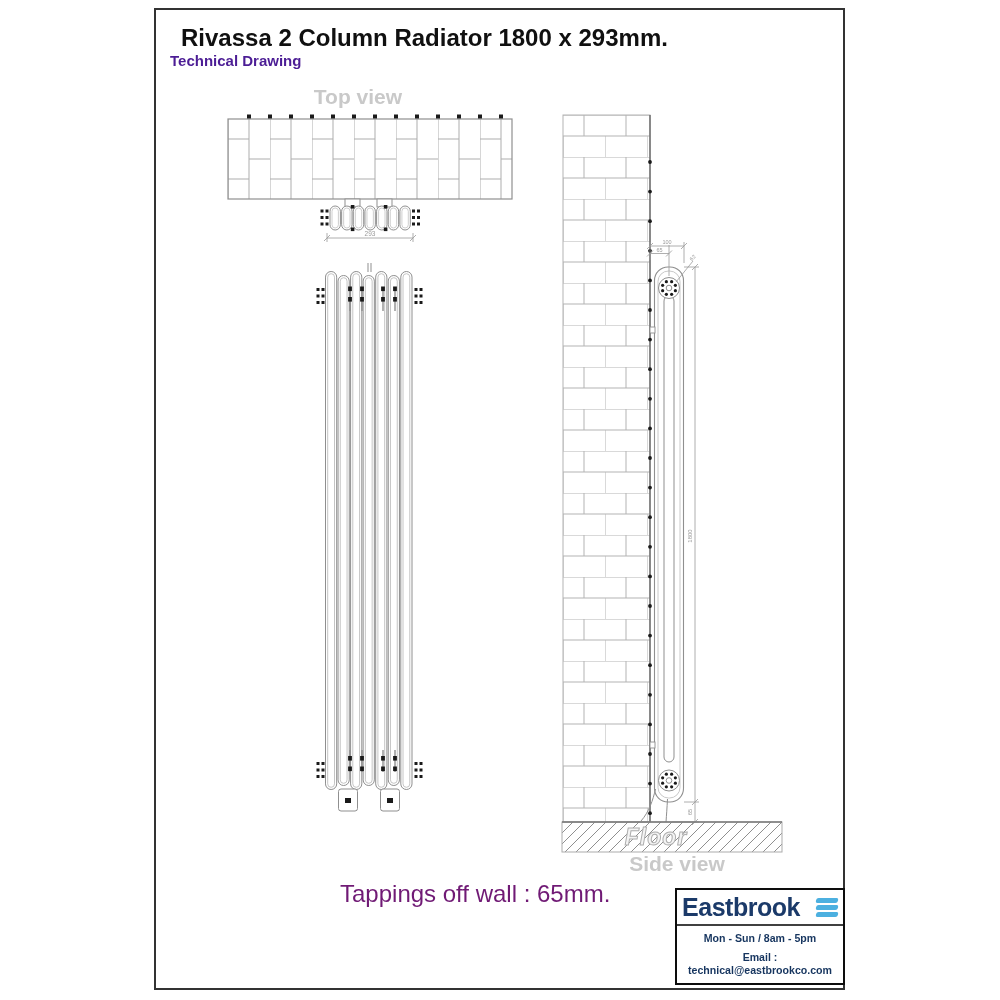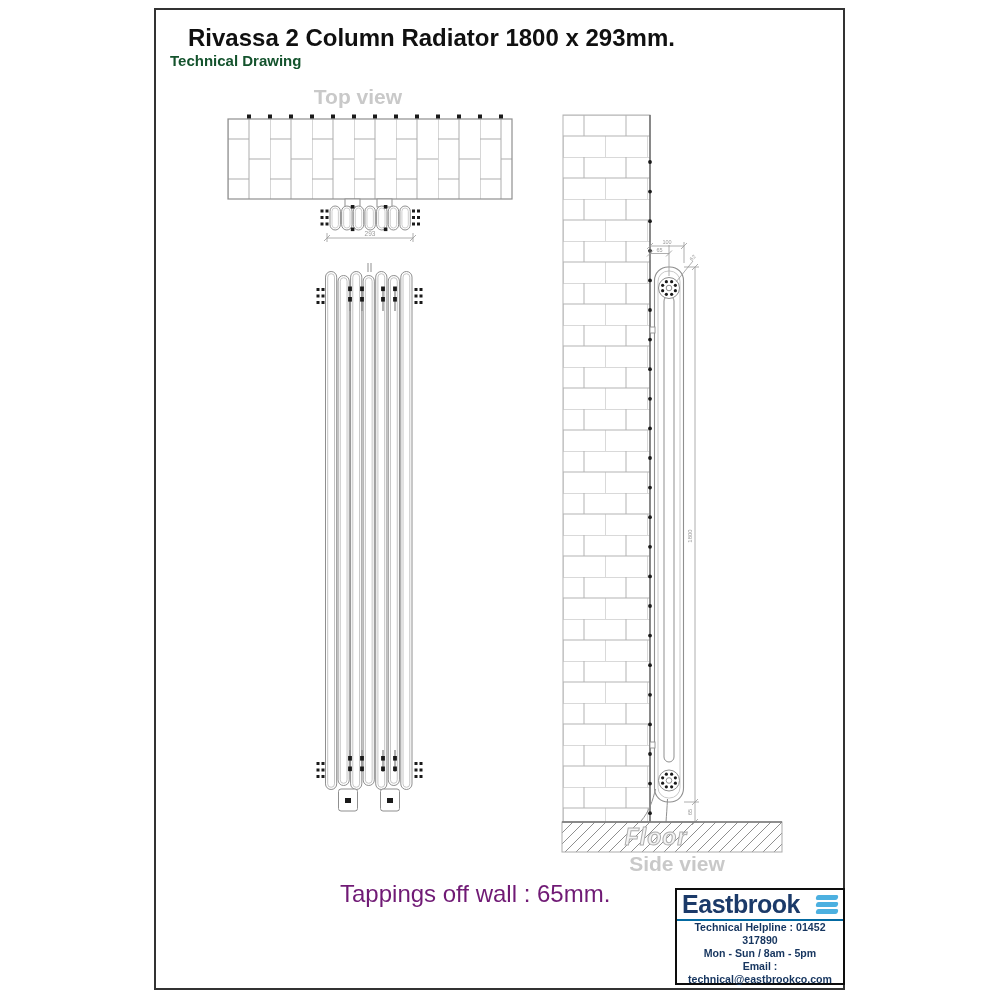--- a/index.html
+++ b/index.html
@@ -1,24 +1,24 @@
 <!DOCTYPE html>
 <html><head>
 <meta charset="utf-8">
 <style>
   html,body{margin:0;padding:0;background:#ffffff;}
   body{width:1000px;height:1000px;position:relative;font-family:"Liberation Sans",sans-serif;overflow:hidden;}
   .frame{position:absolute;left:154px;top:8px;width:691px;height:982px;border:2px solid #333;box-sizing:border-box;background:#fff;}
-  .title{position:absolute;left:188px;top:24px;font-size:24px;font-weight:bold;color:#101010;letter-spacing:0;}
-  .subtitle{position:absolute;left:170px;top:52px;font-size:15px;font-weight:bold;color:#14532d;}
+  .title{position:absolute;left:181px;top:24px;font-size:24px;font-weight:bold;color:#101010;letter-spacing:0;}
+  .subtitle{position:absolute;left:170px;top:52px;font-size:15px;font-weight:bold;color:#4c1d95;}
   .note{position:absolute;left:292px;top:880px;font-size:24px;color:#701a75;margin-left:48px;}
   svg{position:absolute;left:0;top:0;}
   
   .infobox{position:absolute;left:675px;top:888px;width:170px;height:97px;border:2px solid #0d0d0d;box-sizing:border-box;background:#fff;display:flex;flex-direction:column;}
-  .logorow{display:flex;align-items:center;justify-content:center;gap:16px;height:34px;border-bottom:2px solid #0369a1;}
+  .logorow{display:flex;align-items:center;justify-content:center;gap:16px;height:34px;border-bottom:2px solid #404040;}
   .brand{font-size:25px;font-weight:bold;color:#1b3a69;letter-spacing:-0.5px;}
   .brandicon{display:flex;flex-direction:column;gap:2px;}
   .brandicon span{display:block;width:22px;height:5px;background:#4cb0e0;border-radius:2px;transform:skewX(-14deg);}
   .inforows{flex:1;display:flex;flex-direction:column;justify-content:space-evenly;}
   .inforow{font-size:10.6px;font-weight:600;color:#16355f;text-align:center;line-height:13px;}
 </style>
 </head>
 <body>
 
 <div class="frame"></div>
@@ -282,17 +282,16 @@
 <div class="infobox">
   <div class="logorow">
     <span class="brand">Eastbrook</span>
     <span class="brandicon">
         <span></span>
         <span></span>
         <span></span>
       </span>
   </div>
   <div class="inforows">
-    <div class="inforow">Technical Helpline : 01452 317890</div>
     <div class="inforow">Mon - Sun / 8am - 5pm</div>
     <div class="inforow">Email : technical@eastbrookco.com</div>
   </div>
 </div>
 
 </body></html>

